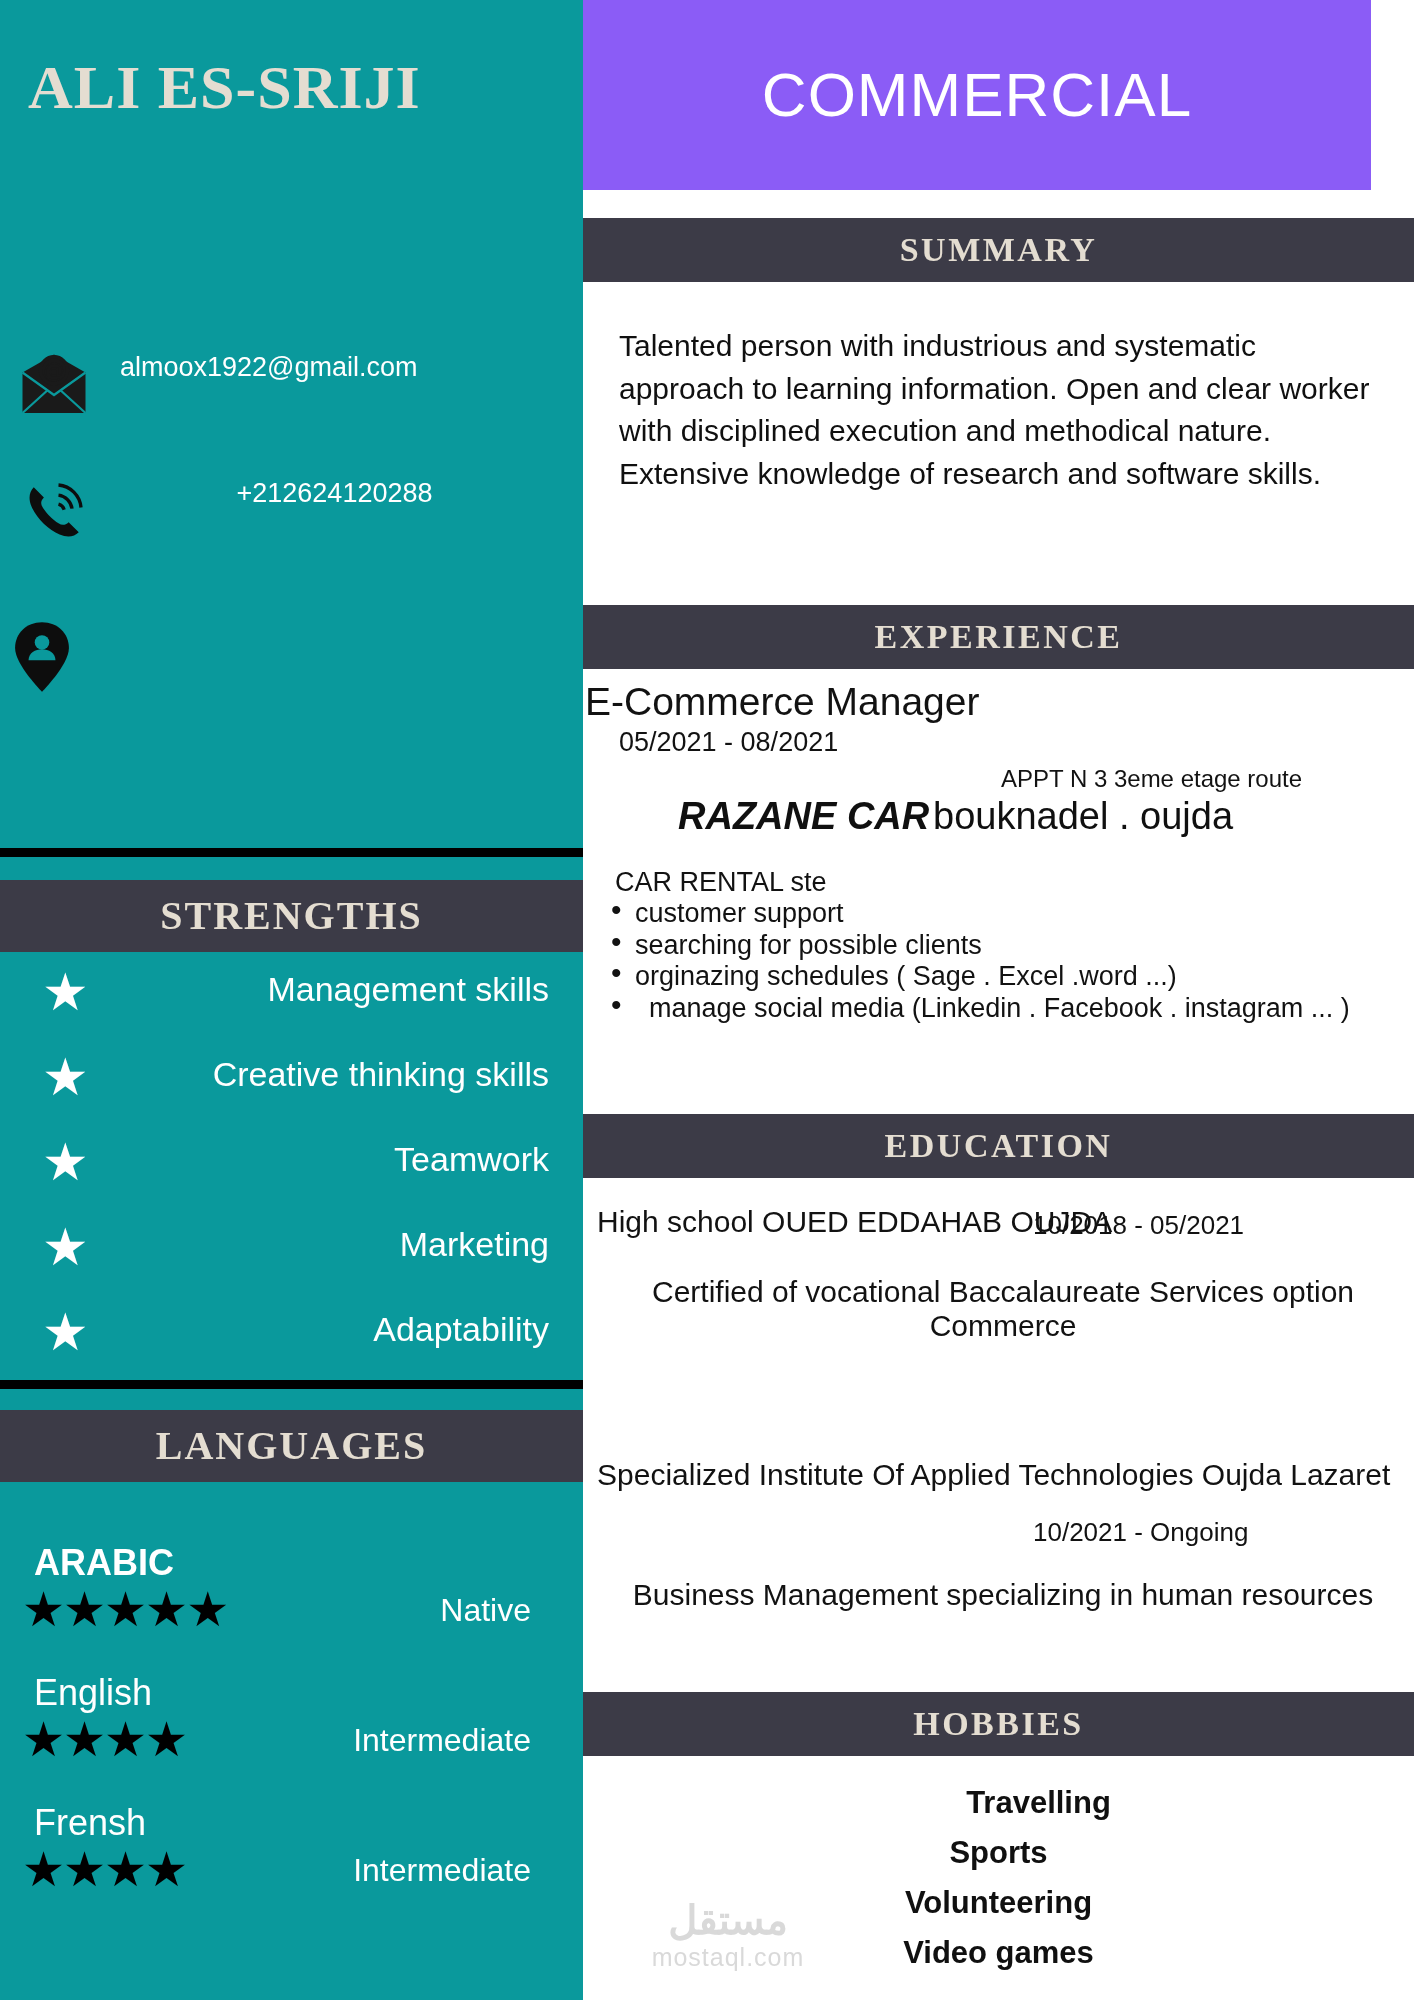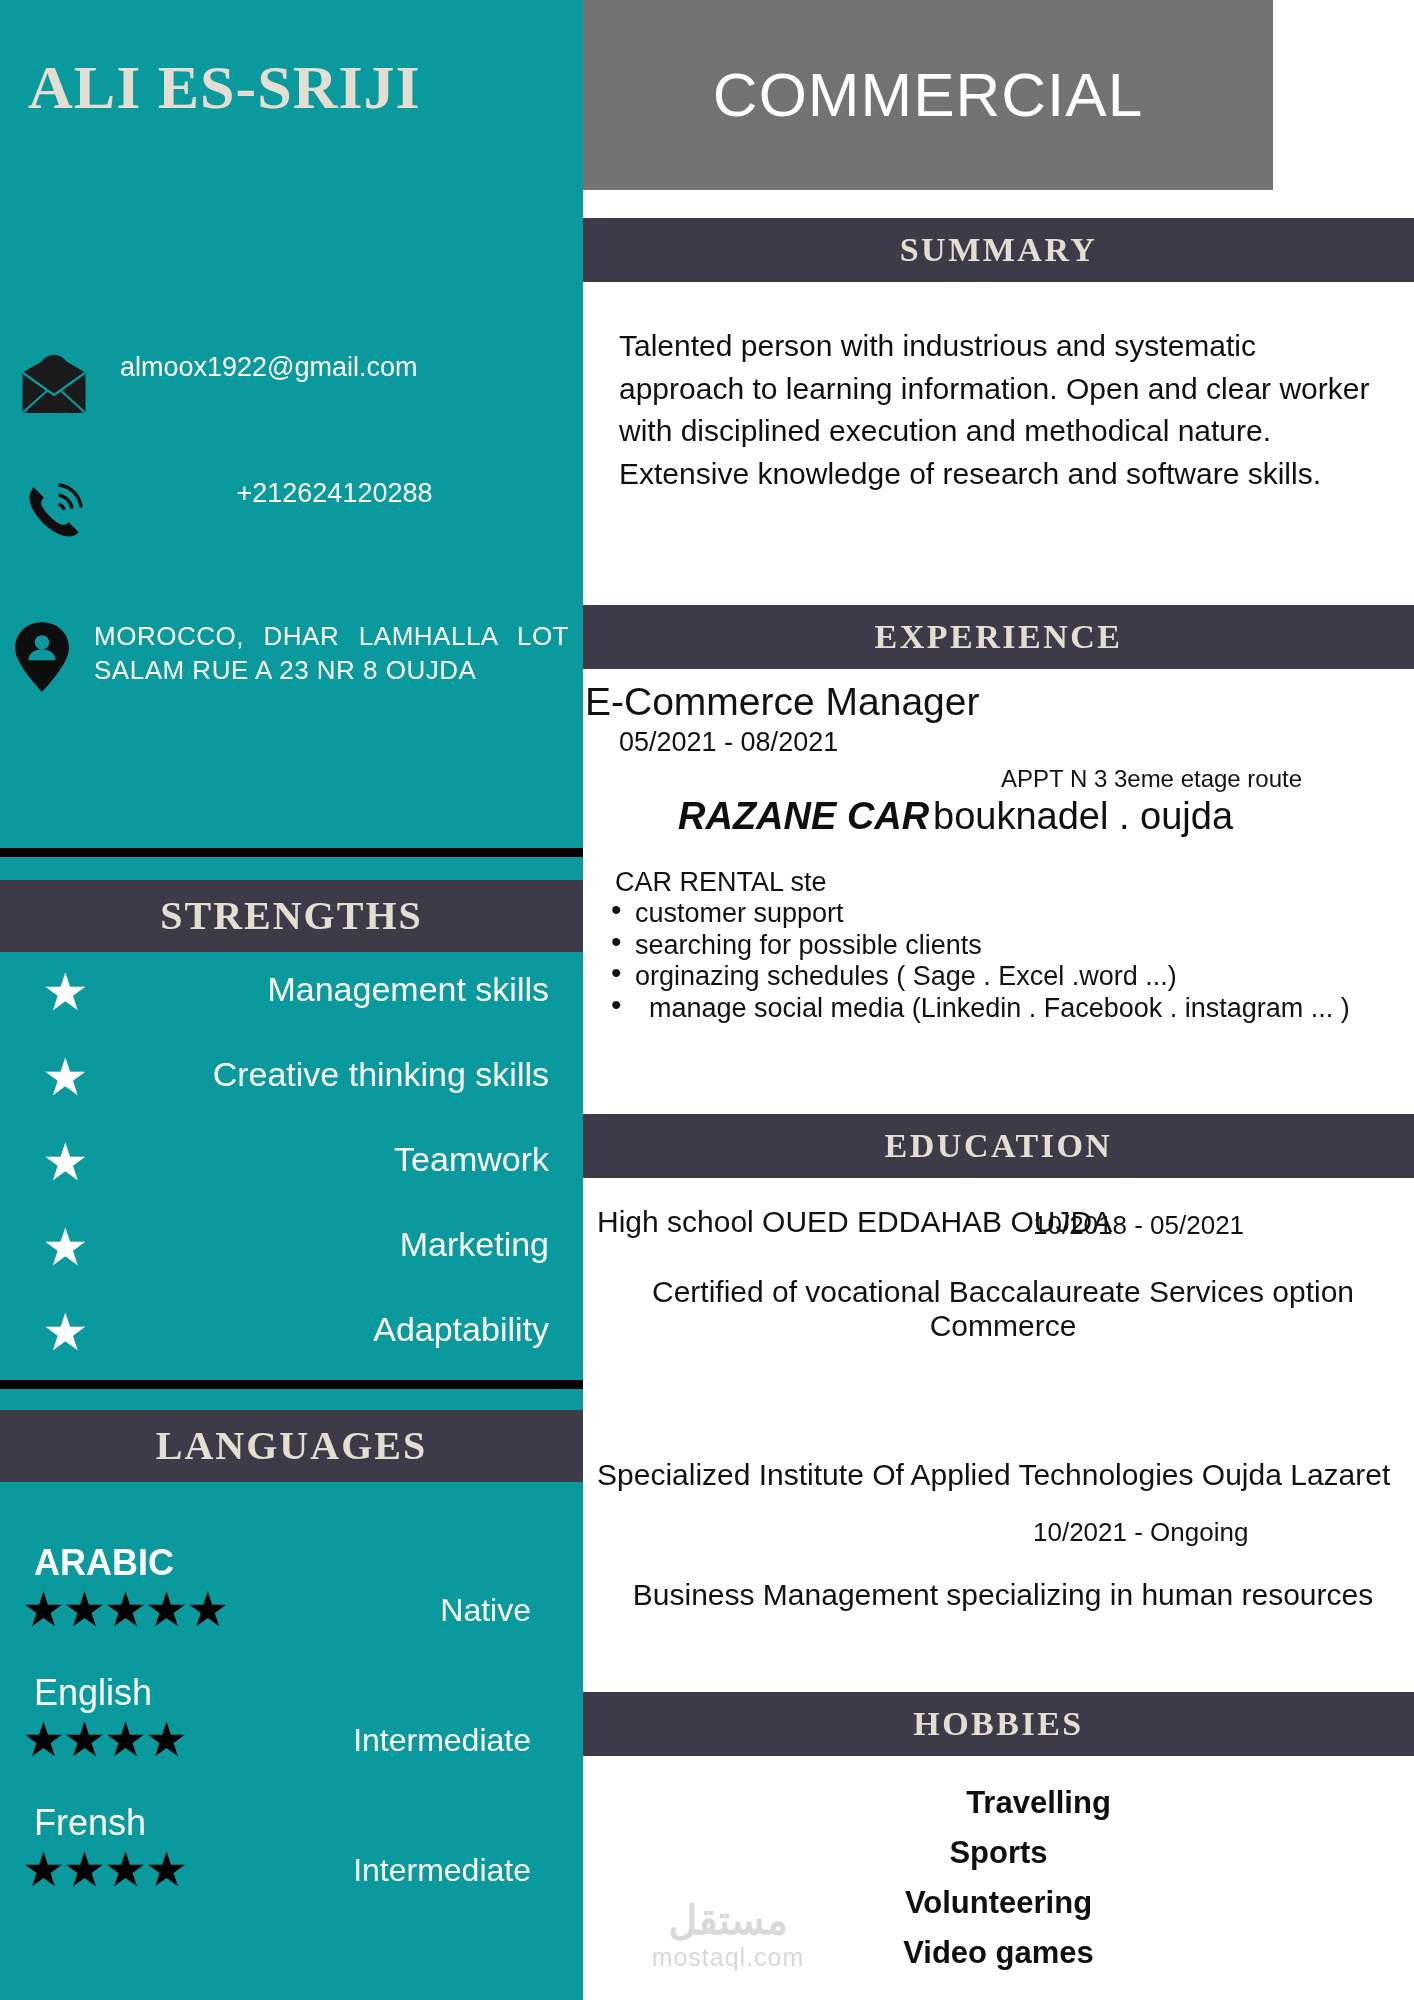--- a/index.html
+++ b/index.html
@@ -80,22 +80,22 @@
     position:absolute;right:52px;top:8px;
     color:#ffffff;font-size:32px;
   }
 
   
   .right{
     position:absolute;left:583px;top:0;width:831px;height:2000px;
     background:#ffffff;
   }
   .role-band{
-    position:absolute;left:0;top:0;width:690px;height:190px;
-    background:#737373;
+    position:absolute;left:0;top:0;width:788px;height:190px;
+    background:#8b5cf6;
   }
   .role-band span{
     display:block;text-align:center;line-height:190px;
     font-size:62px;color:#ffffff;letter-spacing:1px;
     font-weight:300;
   }
   .rband{
     position:absolute;left:0;width:831px;height:64px;background:#3c3b47;
   }
   .rband span{
@@ -207,21 +207,20 @@
       </div>
 
       <div class="crow" style="margin-top:52px;">
         <span class="cicon" style="left:10px;">
           <svg width="64" height="74" viewBox="0 0 56 66">
             <path d="M28 2 C14 2 4 12 4 25 C4 40 28 64 28 64 C28 64 52 40 52 25 C52 12 42 2 28 2 Z" fill="#0d0d0d"></path>
             <circle cx="28" cy="20" r="6.5" fill="#0a999c"></circle>
             <path d="M16 36 C16 29 22 26 28 26 C34 26 40 29 40 36 Z" fill="#0a999c"></path>
           </svg>
         </span>
-        <div class="ctext addr">MOROCCO, DHAR LAMHALLA LOT SALAM RUE A 23 NR 8 OUJDA</div>
       </div>
 
     </div>
 
     <div class="divider" style="top:848px;"></div>
     <div class="sec-band" style="top:880px;">
       <span>STRENGTHS</span>
     </div>
 
     <div class="strengths">

